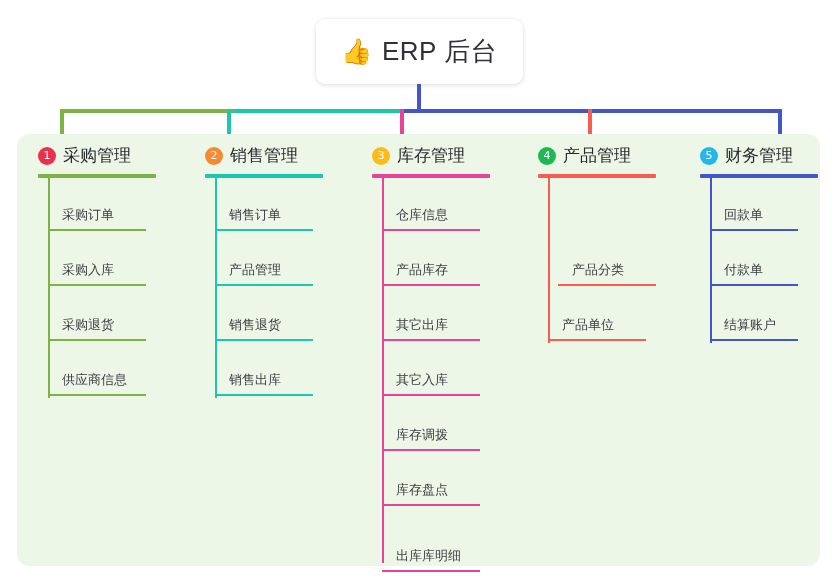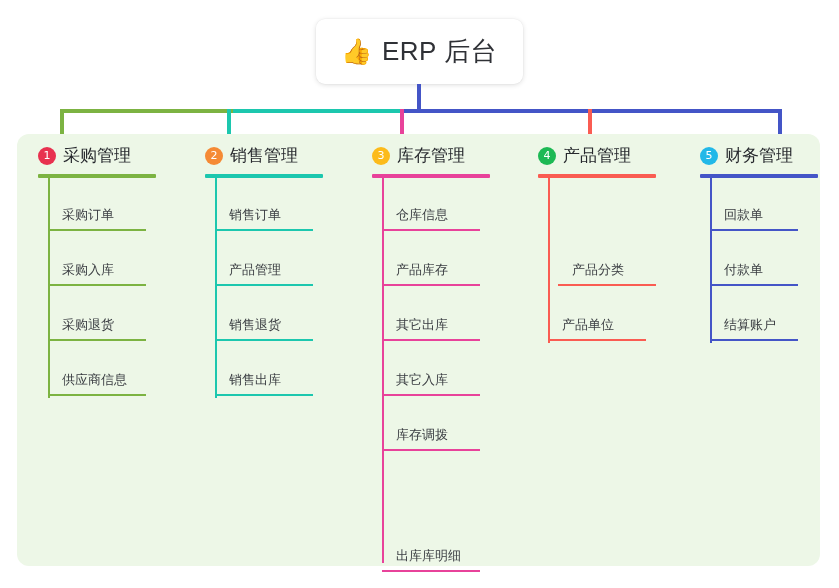--- a/index.html
+++ b/index.html
@@ -159,20 +159,24 @@
           <div class="item-rule" style="width: 98px; background: rgb(232, 66, 154);"></div>
         </div>
         <div class="item" style="left: 10px; top: 214px; width: 98px; height: 48px;">
           <span class="item-label">其它入库</span>
           <div class="item-rule" style="width: 98px; background: rgb(232, 66, 154);"></div>
         </div>
         <div class="item" style="left: 10px; top: 269px; width: 98px; height: 48px;">
           <span class="item-label">库存调拨</span>
           <div class="item-rule" style="width: 98px; background: rgb(232, 66, 154);"></div>
         </div>
+        <div class="item" style="left: 10px; top: 324px; width: 98px; height: 48px;">
+          <span class="item-label">库存盘点</span>
+          <div class="item-rule" style="width: 98px; background: rgb(232, 66, 154);"></div>
+        </div>
         <div class="item" style="left: 10px; top: 390px; width: 98px; height: 48px;">
           <span class="item-label">出库库明细</span>
           <div class="item-rule" style="width: 98px; background: rgb(232, 66, 154);"></div>
         </div>
       </div>
       <div class="col" style="left: 538px; top: 134px; width: 148px; height: 432px;">
         <div class="col-head">
           <span class="badge" style="background: rgb(29, 185, 84);">4</span>
           <span class="col-title">产品管理</span>
         </div>

